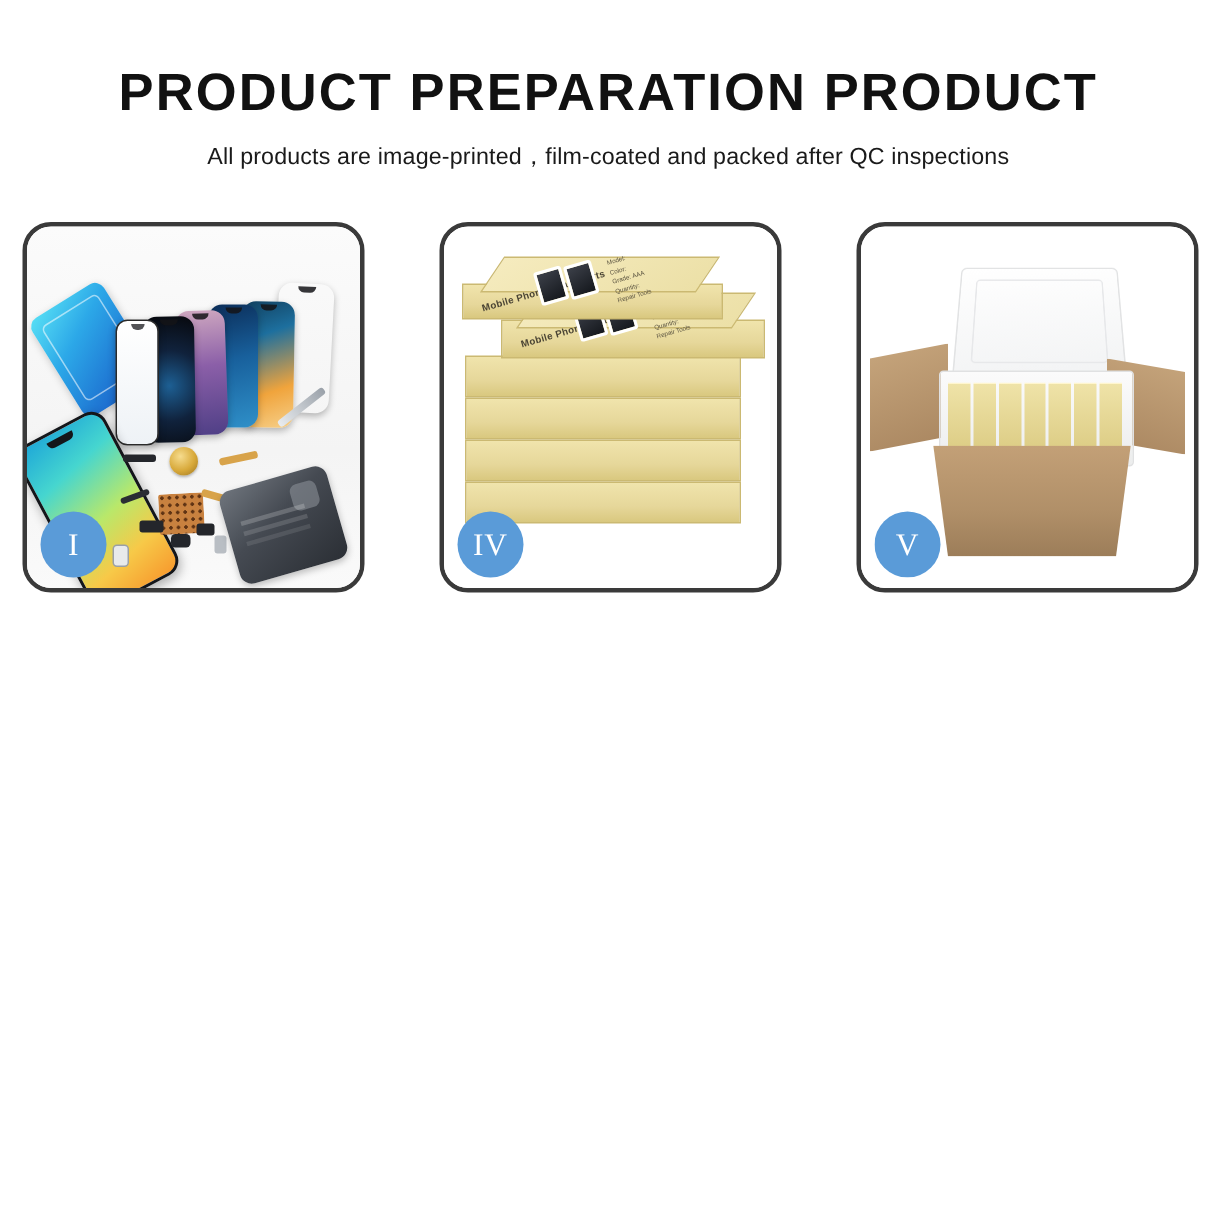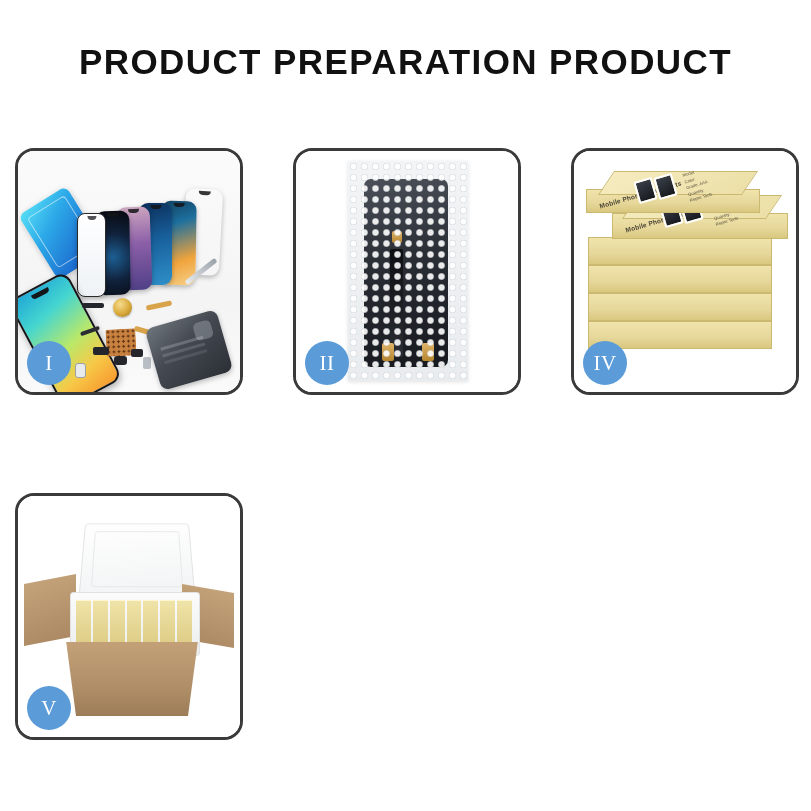--- a/index.html
+++ b/index.html
@@ -397,20 +397,21 @@
     position:absolute;
     background: rgba(90,68,42,.35);
     height:1px;
   }
 </style>
 </head>
 <body>
 
 <div class="header">
   <div class="title">PRODUCT PREPARATION PRODUCT</div>
+  <div class="subtitle">All products are image-printed，film-coated and packed after QC inspections</div>
 </div>
 
 <div class="grid">
 
   <div class="card">
     <div class="scene p1">
       <div class="lcd-dark"></div>
       <div class="lcd-blue"></div>
 
       <div class="phone ph-a"></div>
@@ -435,33 +436,20 @@
       <div class="flexc" style="left:128px;top:152px;width:26px;height:5px;transform:rotate(-12deg);"></div>
       <div class="flexc" style="left:116px;top:178px;width:24px;height:5px;transform:rotate(16deg);"></div>
       <div class="flexc" style="left:62px;top:178px;width:20px;height:4px;background:#2a2d33;transform:rotate(-20deg);"></div>
 
       <div class="housing"></div>
       <div class="tweez"></div>
     </div>
     <div class="badge">I</div>
   </div>
 
-  <div class="card">
-    <div class="scene p2">
-      <div class="bubblepack">
-        <div class="lcd-inner">
-          <div class="conn" style="left:18px;bottom:6px;"></div>
-          <div class="conn" style="right:14px;bottom:6px;"></div>
-          <div class="conn" style="left:28px;top:52px;width:10px;height:12px;"></div>
-        </div>
-        <div class="bubbles"></div>
-      </div>
-    </div>
-    <div class="badge">II</div>
-  </div>
 
 
   <div class="card">
     <div class="scene p4">
       <div class="stack">
 
         <div class="sbox" style="left:4px;top:152px;width:182px;height:26px;"></div>
         <div class="sbox" style="left:4px;top:124px;width:182px;height:26px;"></div>
         <div class="sbox" style="left:4px;top:96px;width:182px;height:26px;"></div>
         <div class="sbox" style="left:4px;top:68px;width:182px;height:26px;"></div>

